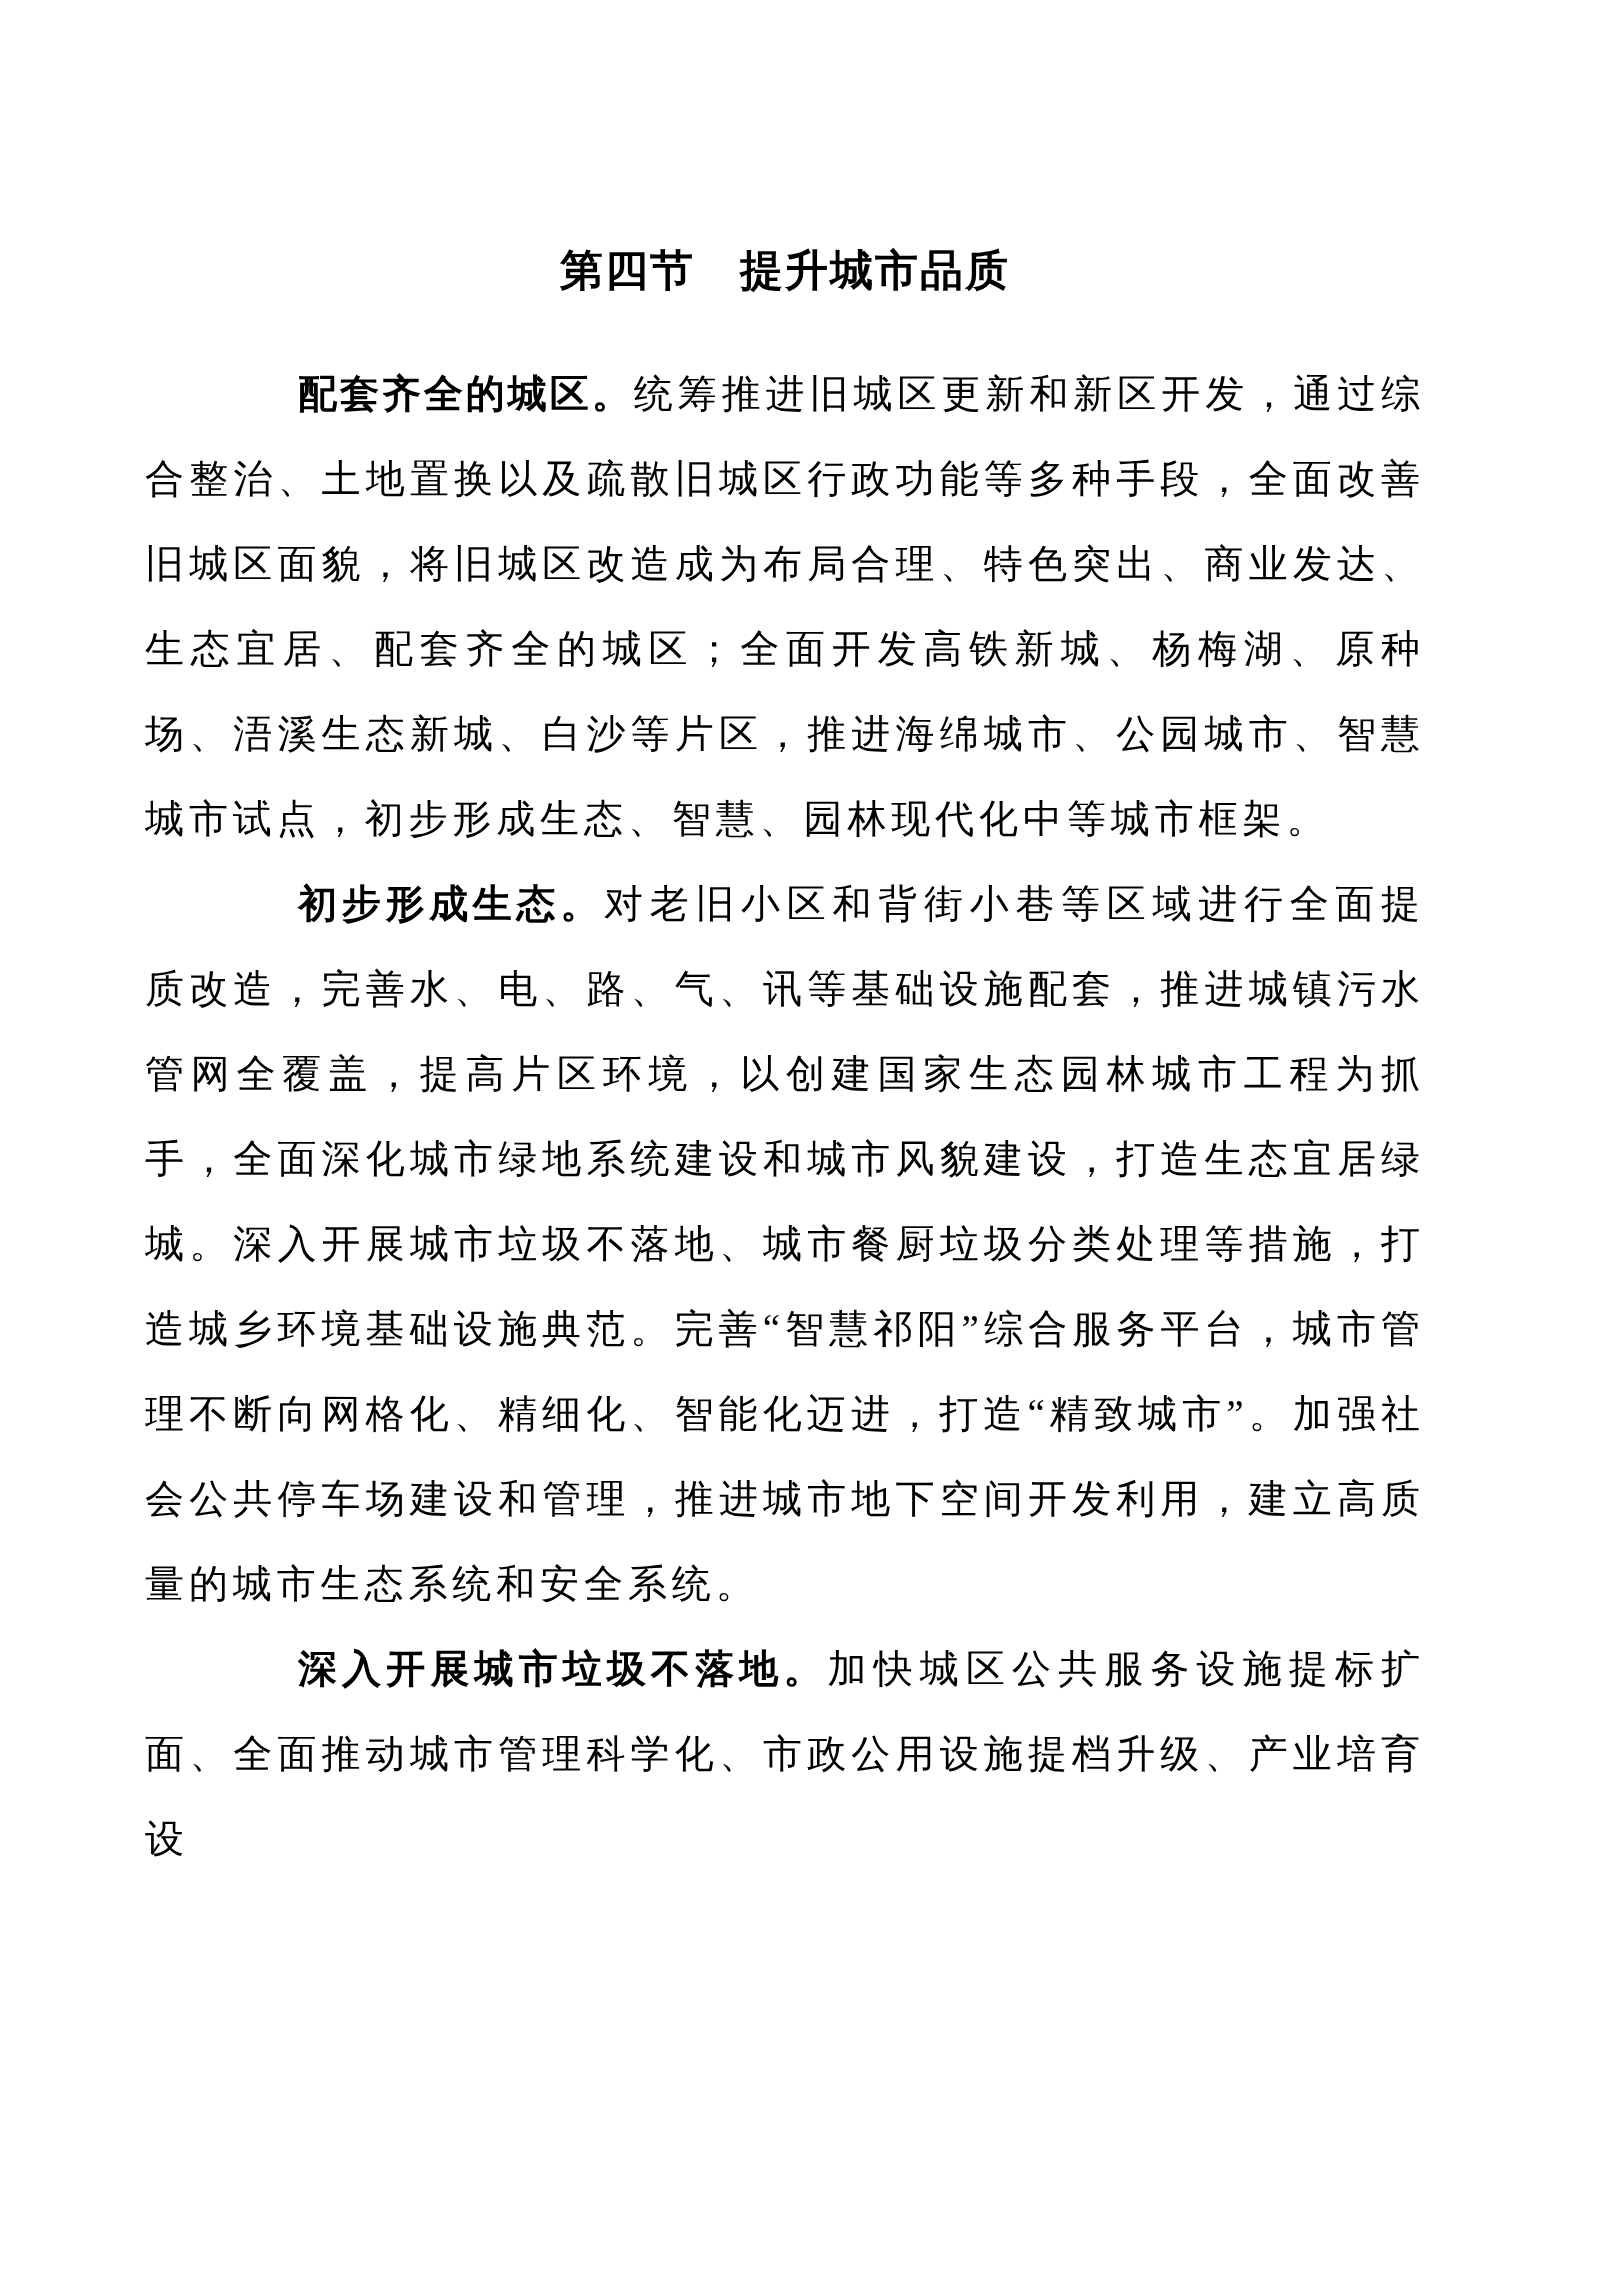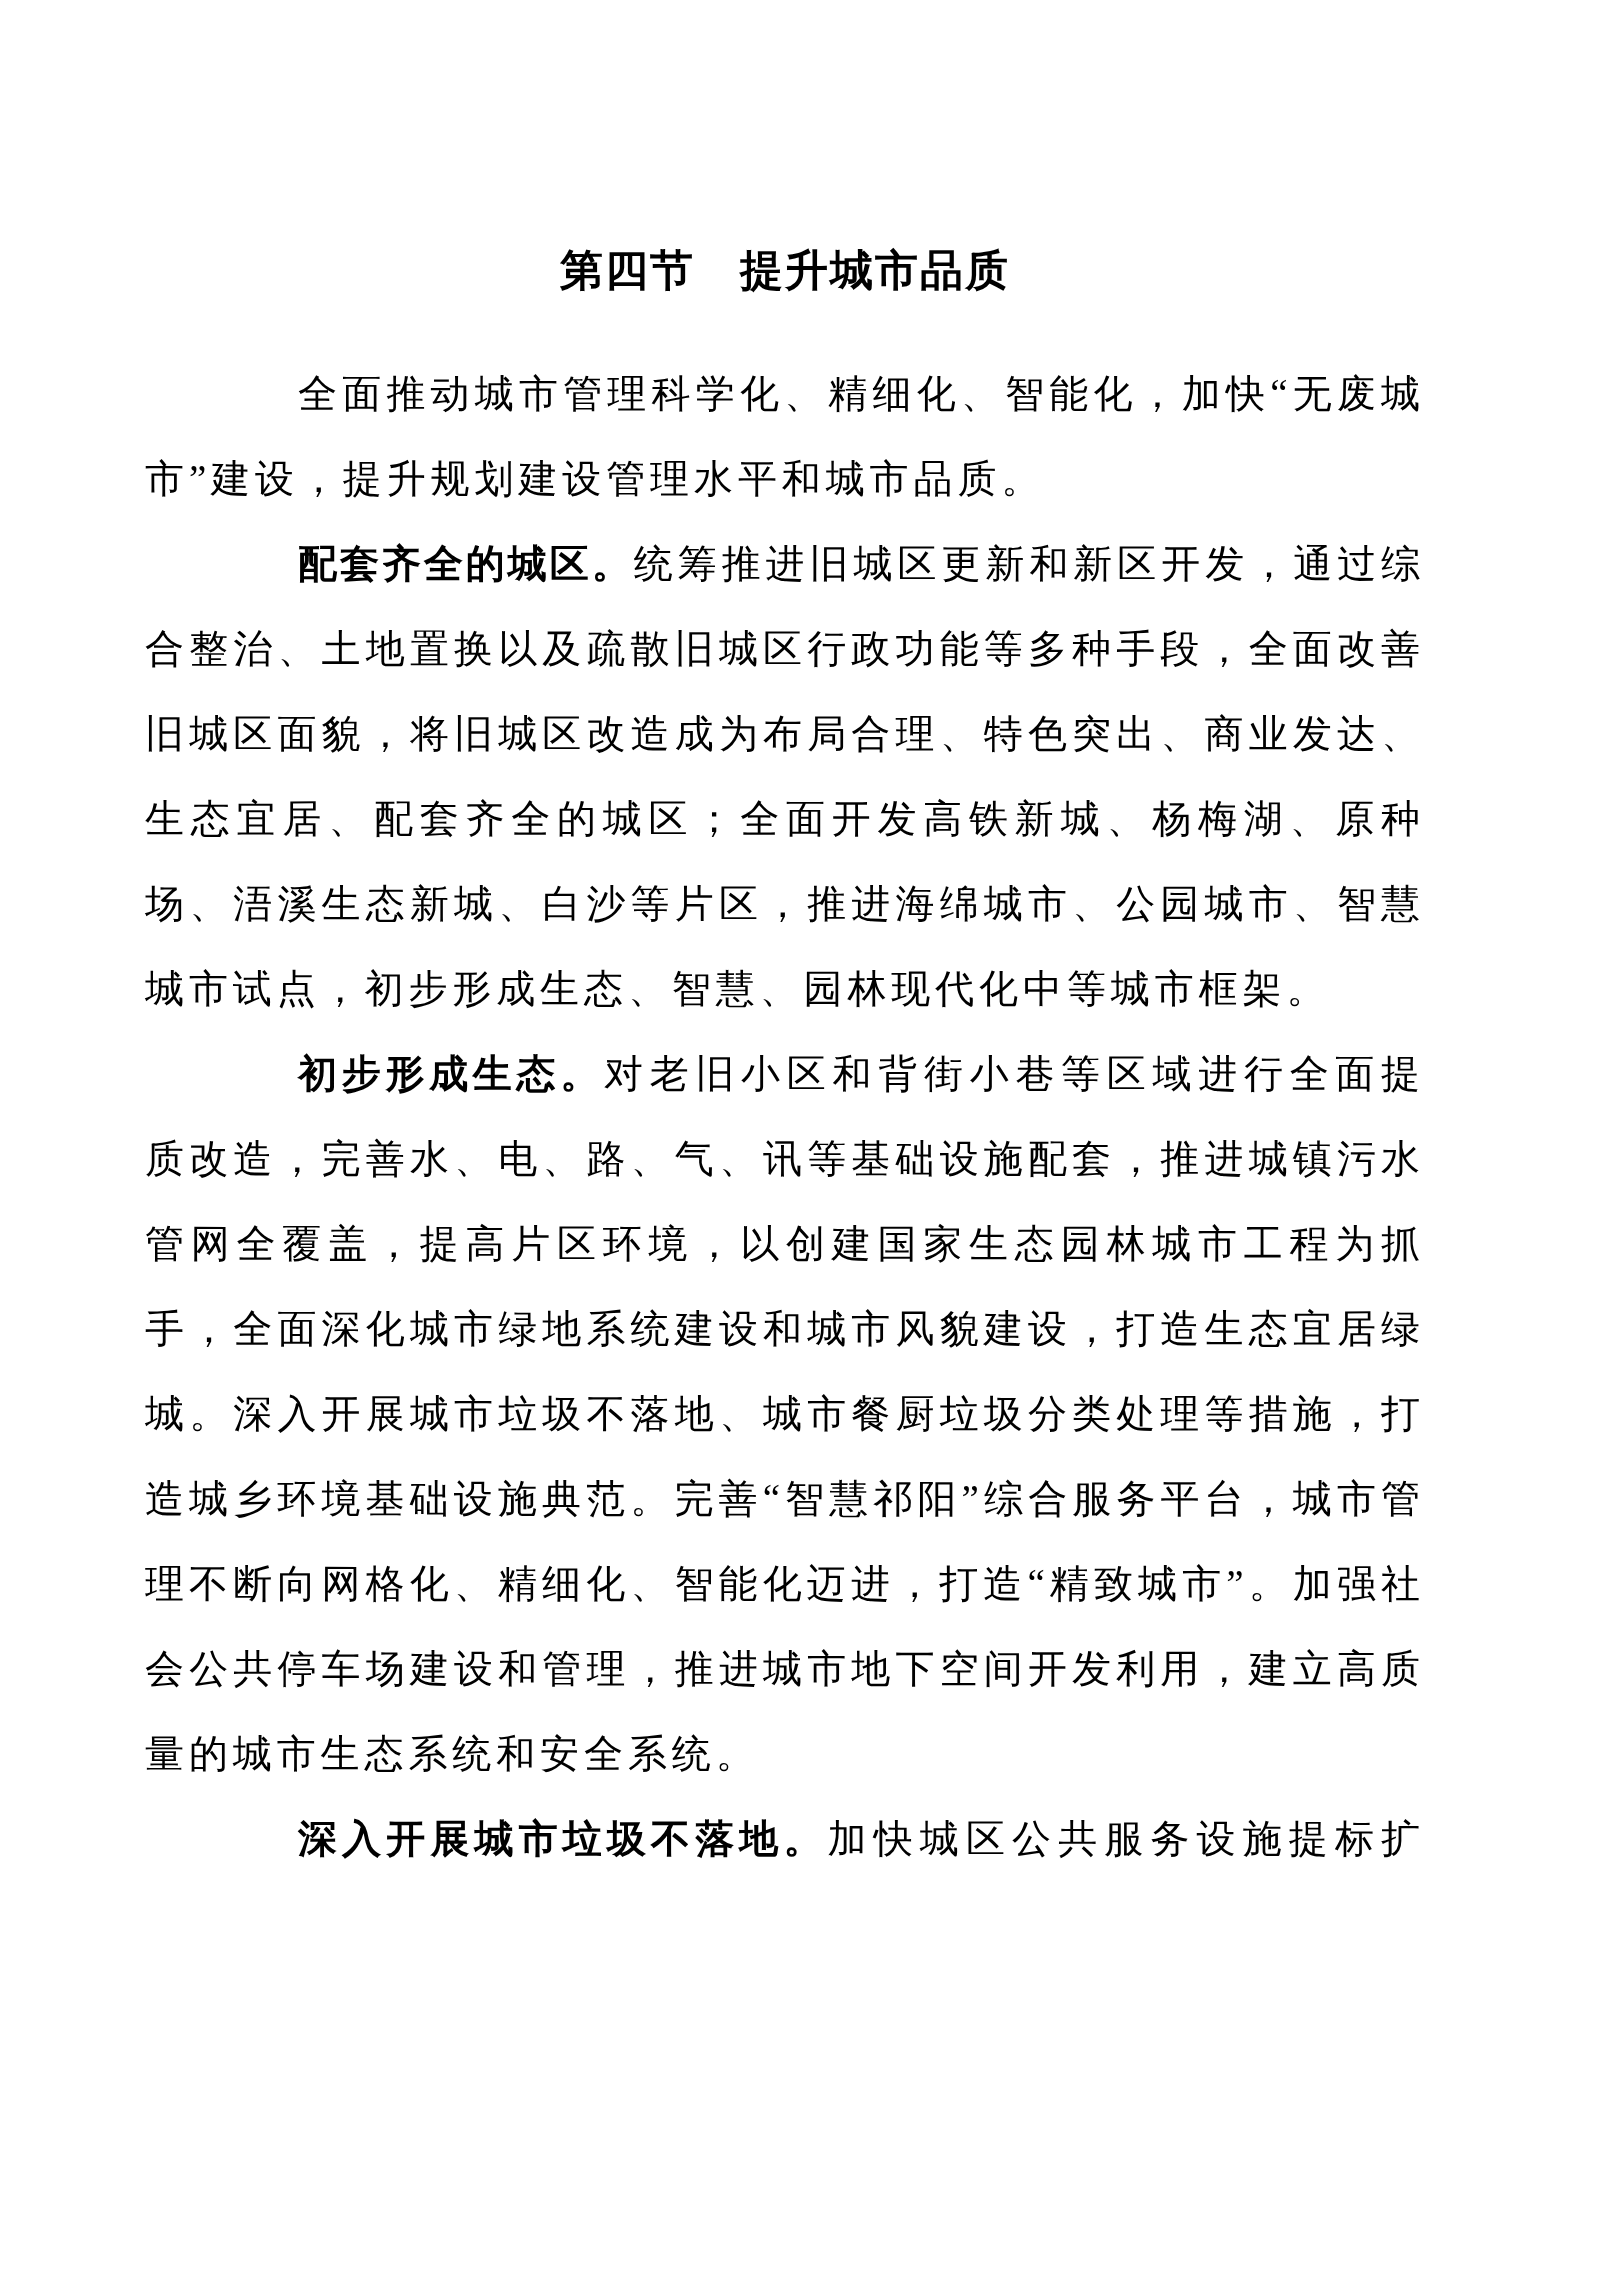--- a/index.html
+++ b/index.html
@@ -52,21 +52,20 @@
   }
 </style>
 </head>
 <body>
 
 <div class="page">
   <div class="content">
 
     <h1 class="section-title">第四节　提升城市品质</h1>
 
-    <p class="para"><span class="lead"></span><span>全面推动城市管理科学化、精细化、智能化，加快“无废城市”建设，提升规划建设管理水平和城市品质。</span></p>
 
     <p class="para"><span class="lead">配套齐全的城区。</span><span>统筹推进旧城区更新和新区开发，通过综合整治、土地置换以及疏散旧城区行政功能等多种手段，全面改善旧城区面貌，将旧城区改造成为布局合理、特色突出、商业发达、生态宜居、配套齐全的城区；全面开发高铁新城、杨梅湖、原种场、浯溪生态新城、白沙等片区，推进海绵城市、公园城市、智慧城市试点，初步形成生态、智慧、园林现代化中等城市框架。</span></p>
 
     <p class="para"><span class="lead">初步形成生态。</span><span>对老旧小区和背街小巷等区域进行全面提质改造，完善水、电、路、气、讯等基础设施配套，推进城镇污水管网全覆盖，提高片区环境，以创建国家生态园林城市工程为抓手，全面深化城市绿地系统建设和城市风貌建设，打造生态宜居绿城。深入开展城市垃圾不落地、城市餐厨垃圾分类处理等措施，打造城乡环境基础设施典范。完善“智慧祁阳”综合服务平台，城市管理不断向网格化、精细化、智能化迈进，打造“精致城市”。加强社会公共停车场建设和管理，推进城市地下空间开发利用，建立高质量的城市生态系统和安全系统。</span></p>
 
     <p class="para"><span class="lead">深入开展城市垃圾不落地。</span><span>加快城区公共服务设施提标扩面、全面推动城市管理科学化、市政公用设施提档升级、产业培育设</span></p>
 
   </div>
 
   <div class="page-number">—58—</div>

